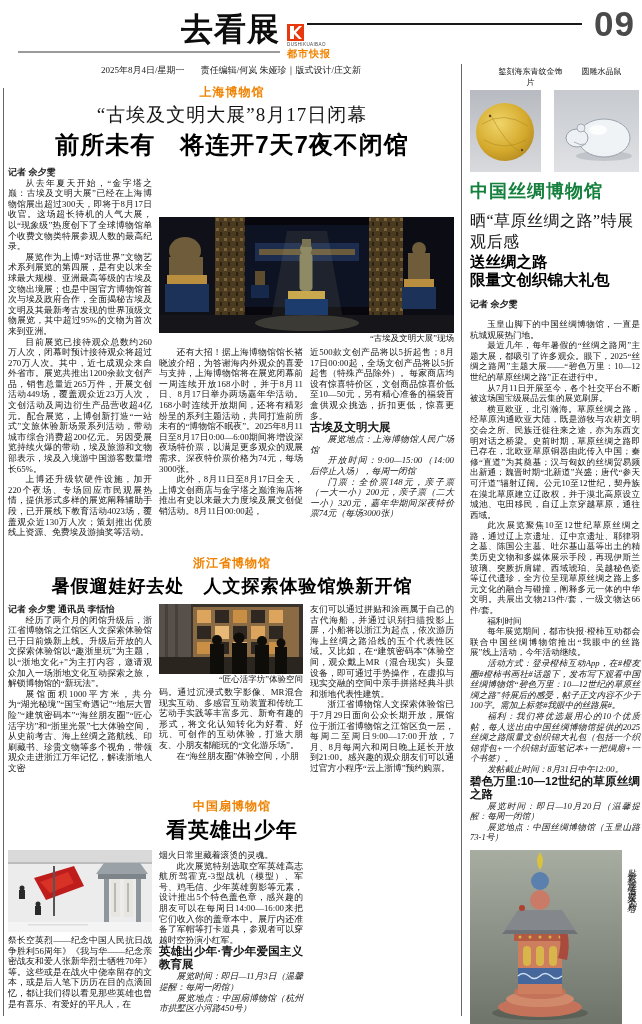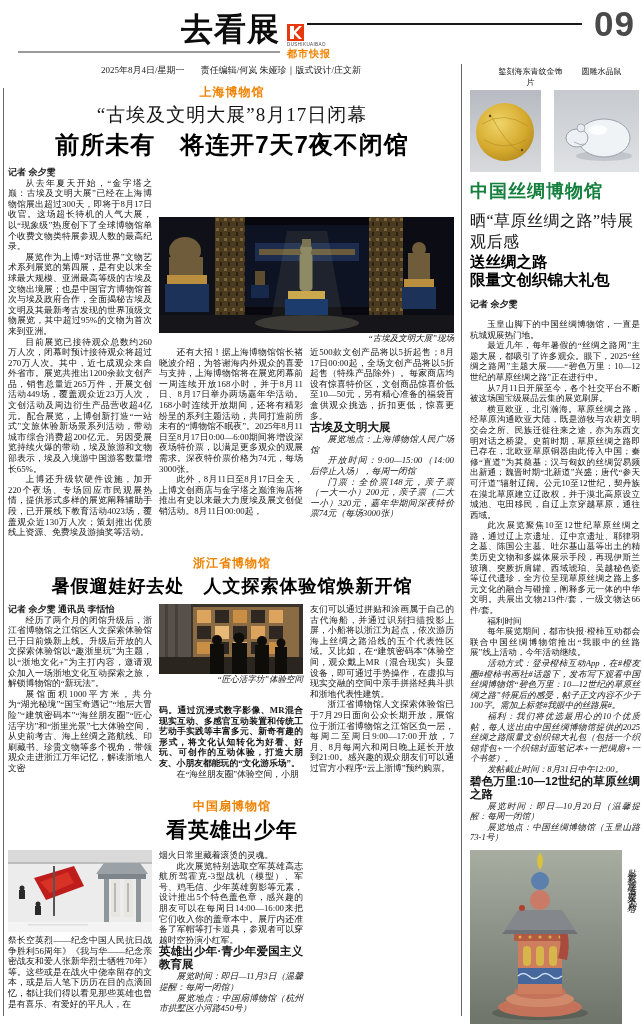--- a/index.html
+++ b/index.html
@@ -33,21 +33,21 @@
   .cols{display:flex;margin-top:6px;padding-left:2px;}
   .col{width:144px;margin-right:7px;font-size:8.8px;line-height:10.6px;text-align:justify;}
   .col:last-child{margin-right:0;}
   .rightblock{width:295px;}
   .col p, .silkbody p{margin:0;text-indent:2em;}
   p.noind{text-indent:0;}
   .reporter{font-size:9px;font-weight:bold;color:#222;margin:2px 0 6px 0;text-indent:0 !important;}
   .kai{font-style:italic;}
   .subhead{font-size:11.5px;font-weight:bold;margin:5px 0 2px 0;text-indent:0 !important;line-height:13px;}
   .photo{display:block;}
-  .photo-cap{font-size:8.5px;font-style:italic;text-align:right;line-height:11px;color:#111;}
+  .photo-cap{font-size:8.5px;text-align:right;line-height:11px;color:#111;}
   
   #silk{position:absolute;left:470px;top:66px;width:170px;height:958px;}
   .tiny-caps{display:flex;font-size:8px;color:#111;margin-left:28px;}
   .tiny-caps div{text-align:center;}
   .tc1{width:78px;} .tc2{width:92px;}
   .top-imgs{display:flex;margin-top:2px;}
   .silk-section{font-size:18px;font-weight:bold;color:#15803d;letter-spacing:1px;margin-top:7px;}
   .silk-kicker{font-size:16px;margin-top:8px;letter-spacing:.5px;}
   .silk-head{font-size:15.5px;font-weight:bold;line-height:18px;color:#000;}
   .silk-reporter{font-size:9px;font-weight:bold;margin-top:9px;}
@@ -192,21 +192,21 @@
                 <rect x="51" y="40" width="14" height="30"></rect>
               <circle cx="80" cy="34" r="5.5"></circle>
                 <rect x="73" y="39" width="15" height="31"></rect>
               <circle cx="103" cy="37" r="5"></circle>
                 <rect x="96" y="41" width="14" height="29"></rect>
               <circle cx="122" cy="39" r="4.5"></circle>
                 <rect x="116" y="43" width="12" height="27"></rect>
             </g>
           </svg>
           <div class="photo-cap">“匠心活字坊”体验空间</div>
-          <p class="noind" style="margin-top:20px;font-weight:bold;">码。通过沉浸式数字影像、MR混合现实互动、多感官互动装置和传统工艺动手实践等丰富多元、新奇有趣的形式，将文化认知转化为好看、好玩、可创作的互动体验，打造大朋友、小朋友都能玩的“文化游乐场”。</p>
+          <p class="noind" style="margin-top:2px;">码。通过沉浸式数字影像、MR混合现实互动、多感官互动装置和传统工艺动手实践等丰富多元、新奇有趣的形式，将文化认知转化为好看、好玩、可创作的互动体验，打造大朋友、小朋友都能玩的“文化游乐场”。</p>
           <p>在“海丝朋友圈”体验空间，小朋</p>
         </div>
         <div class="col">
           <p class="noind">友们可以通过拼贴和涂画属于自己的古代海船，并通过识别扫描投影上屏，小船将以浙江为起点，依次游历海上丝绸之路沿线的五个代表性区域。又比如，在“建筑密码本”体验空间，观众戴上MR（混合现实）头显设备，即可通过手势操作，在虚拟与现实交融的空间中亲手拼搭经典斗拱和浙地代表性建筑。</p>
           <p>浙江省博物馆人文探索体验馆已于7月29日面向公众长期开放，展馆位于浙江省博物馆之江馆区负一层，每周二至周日9:00—17:00开放，7月、8月每周六和周日晚上延长开放到21:00。感兴趣的观众朋友们可以通过官方小程序“云上浙博”预约购票。</p>
         </div>
       </div>
     </article>
 
     <article class="article" style="height:226px;">

